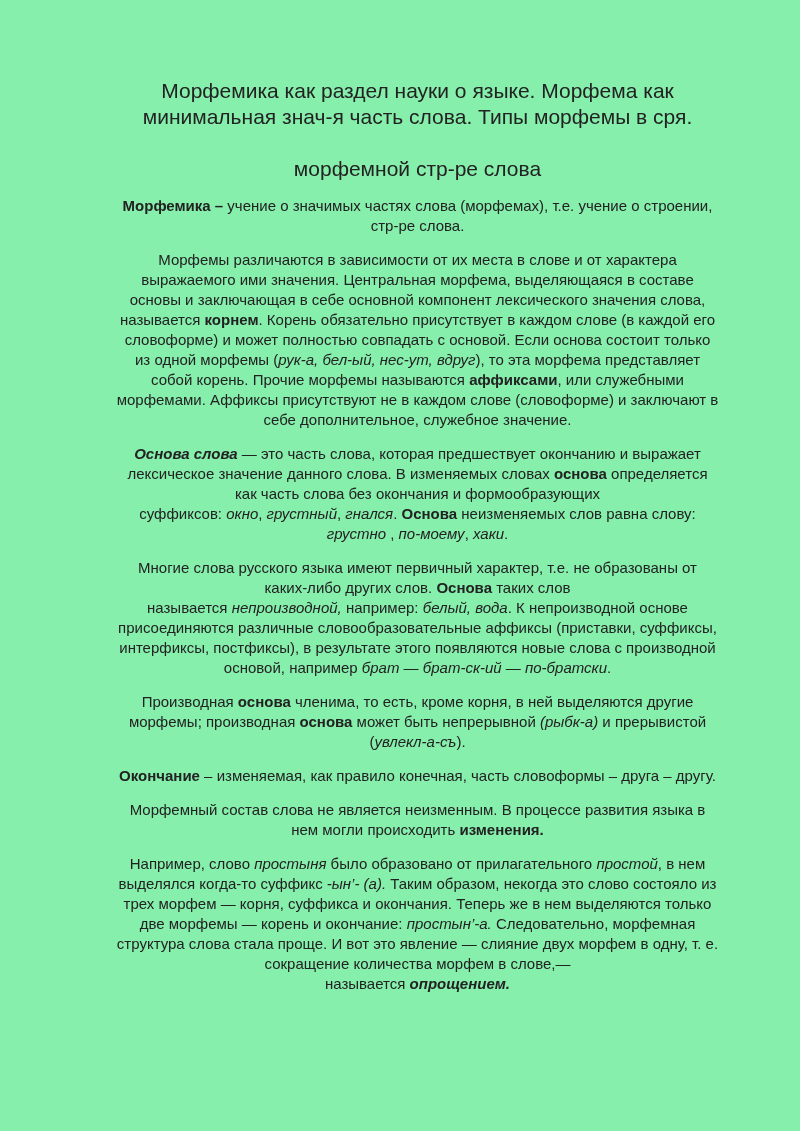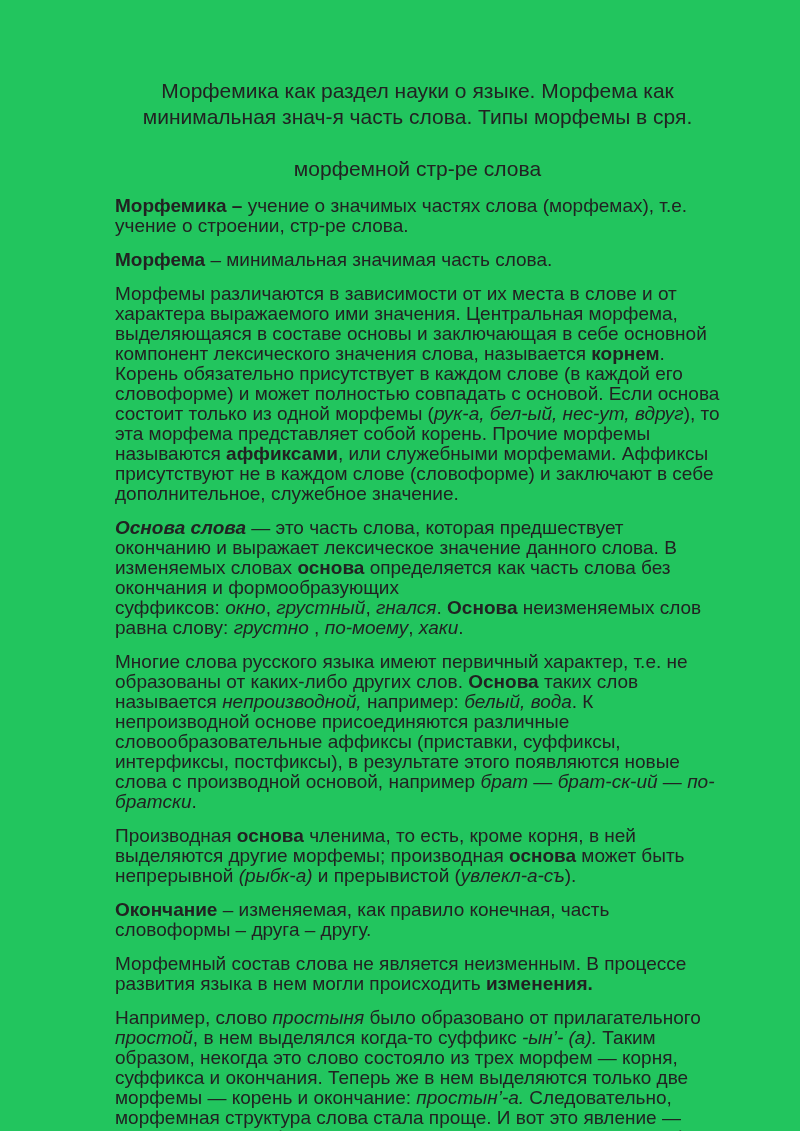--- a/index.html
+++ b/index.html
@@ -6,52 +6,51 @@
     margin: 0;
     padding: 0;
     background: #ffffff;
   }
   .page {
     position: relative;
     width: 800px;
     height: 1131px;
     box-sizing: border-box;
     padding: 78px 80px 40px 115px;
-    background: #22c55e;
+    background: #86efac;
     font-family: "Liberation Sans", "DejaVu Sans", sans-serif;
     color: #222222;
     overflow: hidden;
   }
   .doc-title {
     font-size: 21px;
     line-height: 26px;
     font-weight: 400;
     text-align: center;
     margin: 0 -14px 14px -14px; 
     color: #222222;
   }
   .doc-body p {
-    font-size: 19px;
+    font-size: 15px;
     line-height: 20px;
     margin: 0 0 14px 0;
-    text-align: left;
+    text-align: center;
   }
   .doc-body p:last-child { margin-bottom: 4px; }
   span.b { font-weight: 700; }
   span.i { font-style: italic; }
   span.u { text-underline-offset: 2px; }
 </style>
 </head>
 <body>
 
 <div class="page">
   <h1 class="doc-title"><span>Морфемика как раздел науки о языке. Морфема как</span><br><span>минимальная знач-я часть слова. Типы морфемы в сря.</span><br><br><span>морфемной стр-ре слова</span></h1>
   <div class="doc-body">
       <p><span class="b">Морфемика – </span><span>учение о значимых частях слова (морфемах), т.е. учение о строении, стр-ре слова.</span></p>
-      <p><span class="b">Морфема</span><span> – минимальная значимая часть слова.</span></p>
       <p><span>Морфемы различаются в зависимости от их места в слове и от характера выражаемого ими значения. Центральная морфема, выделяющаяся в составе основы и заключающая в себе основной компонент лексического значения слова, называется </span><span class="b">корнем</span><span>. Корень обязательно присутствует в каждом слове (в каждой его словоформе) и может полностью совпадать с основой. Если основа состоит только из одной морфемы (</span><span class="i">рук-а, бел-ый, нес-ут, вдруг</span><span>), то эта морфема представляет собой корень. Прочие морфемы называются </span><span class="b">аффиксами</span><span>, или служебными морфемами. Аффиксы присутствуют не в каждом слове (словоформе) и заключают в себе дополнительное, служебное значение.</span></p>
       <p><span class="b i">Основа слова</span><span> — это часть слова, которая предшествует окончанию и выражает лексическое значение данного слова. В изменяемых словах </span><span class="b">основа</span><span> определяется как часть слова без окончания и формообразующих</span><br><span>суффиксов: </span><span class="i u">окно</span><span>, </span><span class="i u">грустн</span><span class="i">ый</span><span>, </span><span class="i u">гнался</span><span>. </span><span class="b">Основа</span><span> неизменяемых слов равна слову: </span><span class="i u">грустно</span><span> , </span><span class="i u">по-моему</span><span>, </span><span class="i u">хаки</span><span>.</span></p>
       <p><span>Многие слова русского языка имеют первичный характер, т.е. не образованы от каких-либо других слов. </span><span class="b">Основа</span><span> таких слов</span><br><span>называется </span><span class="i">непроизводной,</span><span> например: </span><span class="i">белый, </span><span class="i u">вод</span><span class="i">а</span><span>. К непроизводной основе присоединяются различные словообразовательные аффиксы (приставки, суффиксы, интерфиксы, постфиксы), в результате этого появляются новые слова с производной основой, например </span><span class="i u">брат</span><span> — </span><span class="i u">брат-ск</span><span class="i">-ий</span><span> — </span><span class="i u">по-братски</span><span>.</span></p>
       <p><span>Производная </span><span class="b">основа</span><span> членима, то есть, кроме корня, в ней выделяются другие морфемы; производная </span><span class="b">основа</span><span> может быть непрерывной </span><span class="i">(</span><span class="i u">рыбк</span><span class="i">-а)</span><span> и прерывистой (</span><span class="i u">увлекл</span><span class="i">-а-съ</span><span>).</span></p>
       <p><span class="b">Окончание</span><span> – изменяемая, как правило конечная, часть словоформы – друга – другу.</span></p>
       <p><span>Морфемный состав слова не является неизменным. В процессе развития языка в нем могли происходить </span><span class="b">изменения.</span></p>
       <p><span>Например, слово </span><span class="i">простыня</span><span> было образовано от прилагательного </span><span class="i">простой</span><span>, в нем выделялся когда-то суффикс </span><span class="i">-ын’- (а).</span><span> Таким образом, некогда это слово состояло из трех морфем — корня, суффикса и окончания. Теперь же в нем выделяются только две морфемы — корень и окончание: </span><span class="i">простын’-а.</span><span> Следовательно, морфемная структура слова стала проще. И вот это явление — слияние двух морфем в одну, т. е. сокращение количества морфем в слове,—</span><br><span>называется </span><span class="b i">опрощением.</span></p>
     </div>
 </div>
 

